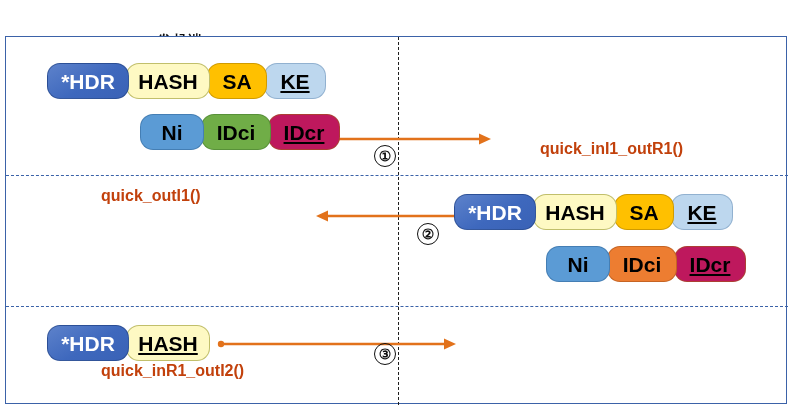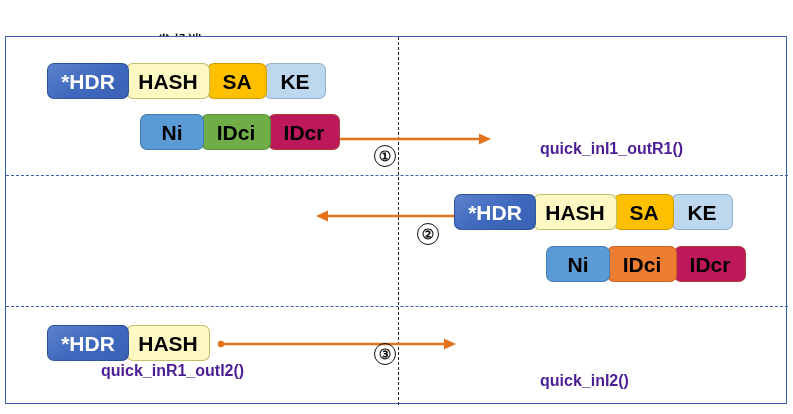--- a/index.html
+++ b/index.html
@@ -73,30 +73,30 @@
     display: flex;
     align-items: stretch;
     height: 36px;
   }
   .blk {
     display: flex;
     align-items: center;
     justify-content: center;
     height: 36px;
     box-sizing: border-box;
-    border-radius: 7px;
+    border-radius: 13px;
     font-size: 21px;
     font-weight: 700;
     color: #000000;
     line-height: 1;
     margin-right: -3px;
     border: 1px solid rgba(0,0,0,0.30);
     text-shadow: none;
   }
-  .blk:last-child { margin-right: 1px; }
+  .blk:last-child { margin-right: 1px; text-decoration: underline; }
 
   .blk.hdr {
     background: linear-gradient(150deg, #5d82cb 0%, #3e68bd 55%, #3a62b6 100%);
     color: #ffffff;
     border-color: rgba(30,60,120,0.55);
     z-index: 6;
   }
   .blk.hash {
     background: #fef9c3;
     border-color: rgba(120,120,0,0.45);
@@ -136,21 +136,21 @@
   
   #row3-line1 { left: 41px; top: 288px; }
   #row3-line1 .b1 { width: 82px; }
   #row3-line1 .b2 { width: 84px; }
 
   
   .fn-label {
     position: absolute;
     font-size: 16px;
     font-weight: 700;
-    color: #4c1d95;
+    color: #c2410c;
     white-space: nowrap;
   }
   #fn-in-i1-out-r1 { left: 534px; top: 103px; }
   #fn-out-i1       { left: 95px;  top: 150px; }
   #fn-in-r1-out-i2 { left: 95px;  top: 325px; }
   #fn-in-i2        { left: 534px; top: 335px; }
 
   
   .arrow-svg {
     position: absolute;
@@ -219,20 +219,21 @@
 
     <svg class="arrow-svg" id="arrow-1" viewBox="0 0 155 14">
       <line x1="0" y1="7" x2="143" y2="7" stroke="#E2721B" stroke-width="2.4"></line>
       <polygon points="143,1.5 155,7 143,12.5" fill="#E2721B"></polygon>
       <circle cx="0" cy="7" r="3.2" fill="#E2721B"></circle>
     </svg>
     <div class="step-circle" id="step-1">①</div>
 
     <div class="fn-label" id="fn-in-i1-out-r1">quick_inI1_outR1()</div>
 
+    <div class="fn-label" id="fn-out-i1">quick_outI1()</div>
 
     <div class="block-row" id="row2-line1">
       <div class="blk hdr b1">*HDR</div>
       <div class="blk hash b2">HASH</div>
       <div class="blk sa b3">SA</div>
       <div class="blk ke b4">KE</div>
     </div>
     <div class="block-row" id="row2-line2">
       <div class="blk ni b1">Ni</div>
       <div class="blk idci-orange b2">IDci</div>
@@ -252,18 +253,17 @@
     </div>
 
     <svg class="arrow-svg" id="arrow-3" viewBox="0 0 235 14">
       <line x1="0" y1="7" x2="223" y2="7" stroke="#E2721B" stroke-width="2.4"></line>
       <polygon points="223,1.5 235,7 223,12.5" fill="#E2721B"></polygon>
       <circle cx="0" cy="7" r="3.2" fill="#E2721B"></circle>
     </svg>
     <div class="step-circle" id="step-3">③</div>
 
     <div class="fn-label" id="fn-in-r1-out-i2">quick_inR1_outI2()</div>
-    <div class="fn-label" id="fn-in-i2">quick_inI2()</div>
 
     <div id="watermark">@稀土掘金技术社区</div>
 
   </div>
 </div>
 
 </body></html>

